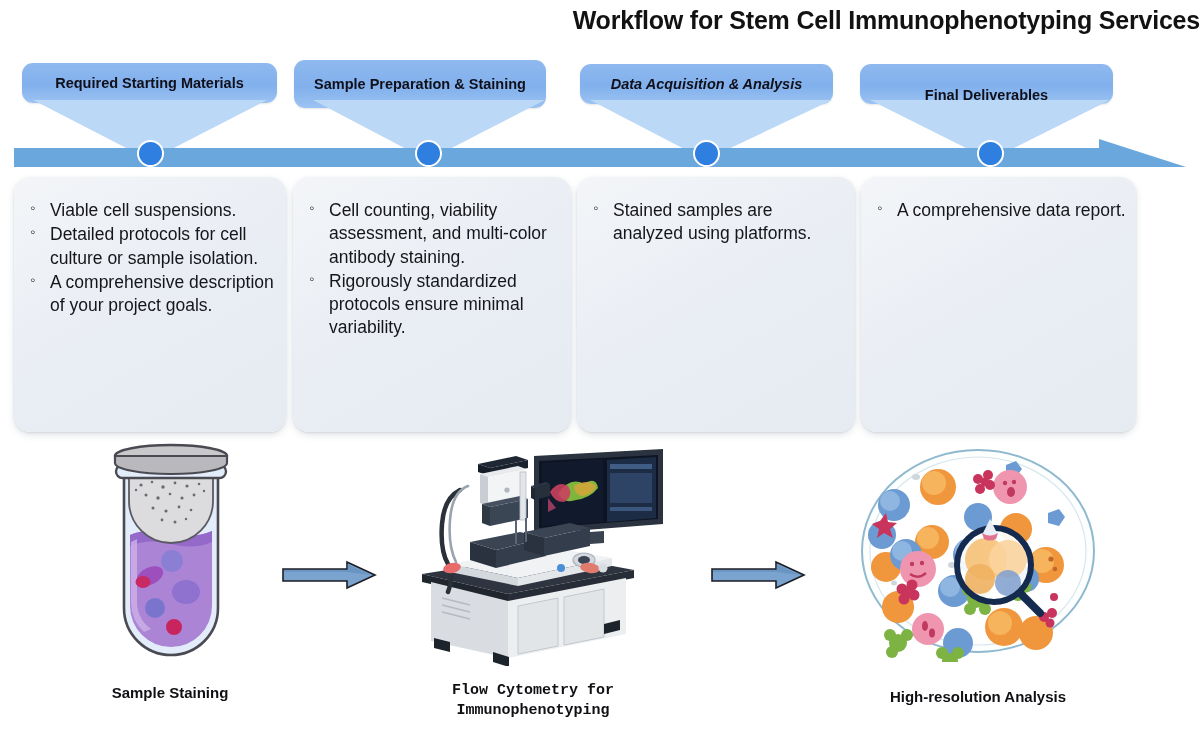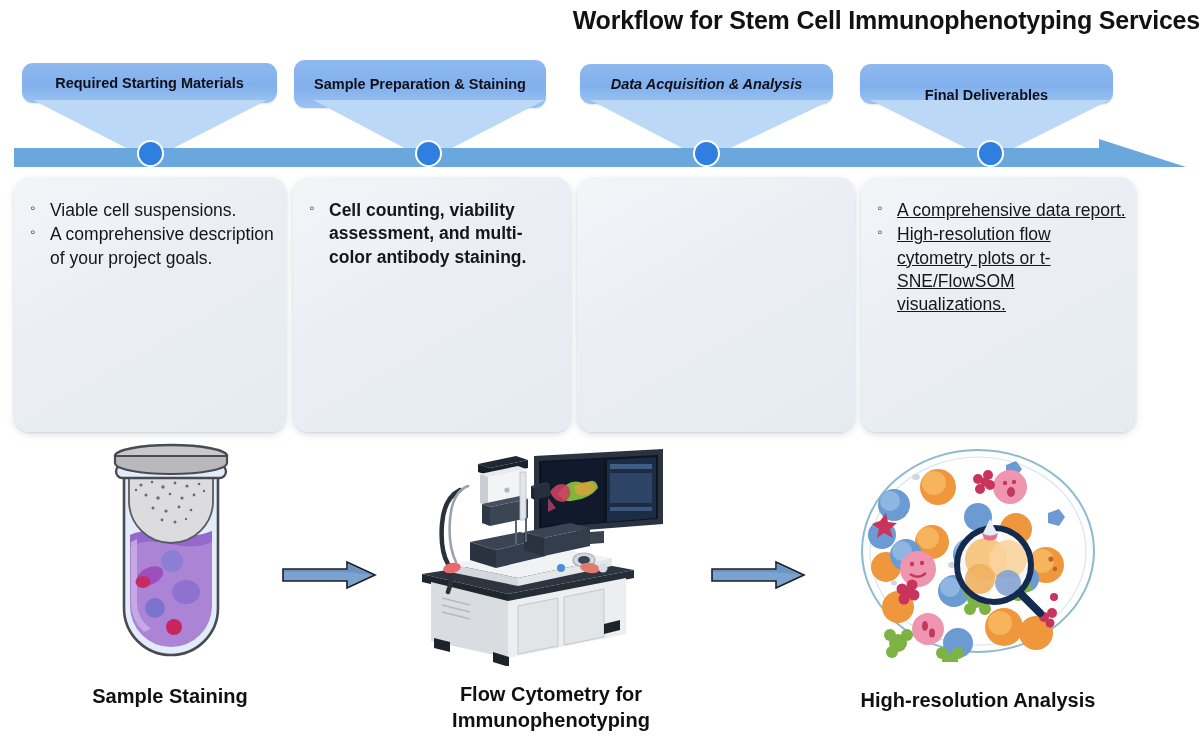--- a/index.html
+++ b/index.html
@@ -105,21 +105,21 @@
     left: 6px;
     top: -1px;
     font-size: 15px;
     color: #3a3a42;
   }
 
   
   .illus-caption {
     position: absolute;
     text-align: center;
-    font-size: 20px;
+    font-size: 15px;
     font-weight: bold;
     color: #101014;
     line-height: 1.3;
   }
   .illus {
     position: absolute;
   }
   .flow-arrow {
     position: absolute;
   }
@@ -160,39 +160,41 @@
 </svg>
 
 <div class="timeline-dot" style="left:137px;"></div>
 <div class="timeline-dot" style="left:415px;"></div>
 <div class="timeline-dot" style="left:693px;"></div>
 <div class="timeline-dot" style="left:977px;"></div>
 
 <div class="detail-card" style="left:14px; width:272px;">
   <ul class="detail-list">
     <li>Viable cell suspensions.</li>
+    <li>Detailed protocols for cell culture or sample isolation.</li>
     <li>A comprehensive description of your project goals.</li>
   </ul>
 </div>
 
-<div class="detail-card" style="left:293px; width:278px;font-weight:bold;">
+<div class="detail-card" style="left:293px; width:278px;">
   <ul class="detail-list">
     <li>Cell counting, viability assessment, and multi-color antibody staining.</li>
+    <li>Rigorously standardized protocols ensure minimal variability.</li>
   </ul>
 </div>
 
 <div class="detail-card" style="left:577px; width:278px;">
   <ul class="detail-list">
+    <li>Stained samples are analyzed using platforms.</li>
   </ul>
 </div>
 
-<div class="detail-card" style="left:861px; width:275px;text-decoration:underline;">
+<div class="detail-card" style="left:861px; width:275px;">
   <ul class="detail-list">
     <li>A comprehensive data report.</li>
-    <li>High-resolution flow cytometry plots or t-SNE/FlowSOM visualizations.</li>
   </ul>
 </div>
 
 <svg class="illus" style="left:96px; top:443px;" width="150" height="220" viewBox="0 0 150 220">
 
   <path d="M28 30 L28 165 A47 47 0 0 0 122 165 L122 30 Z" fill="#e3ecfa" stroke="#4a4a52" stroke-width="2.6"></path>
 
   <path d="M34 92 Q52 84 75 90 Q98 96 116 88 L116 163 A41 41 0 0 1 34 163 Z" fill="#ab84d6"></path>
   <path d="M34 92 Q52 84 75 90 Q98 96 116 88 L116 99 Q98 107 75 101 Q52 95 34 103 Z" fill="#9469c9"></path>
 
@@ -317,21 +319,21 @@
 
   <line x1="118" y1="74" x2="118" y2="98" stroke="#5b6573" stroke-width="2"></line>
   <line x1="128" y1="72" x2="128" y2="96" stroke="#5b6573" stroke-width="2"></line>
 
   <path d="M62 44 Q46 52 44 78 Q42 104 50 118 Q56 132 50 146" stroke="#2b3139" stroke-width="4.5" fill="none" stroke-linecap="round"></path>
   <path d="M70 40 Q54 46 52 74 Q50 100 58 116" stroke="#9aa3ad" stroke-width="2.6" fill="none" stroke-linecap="round"></path>
   <ellipse cx="54" cy="122" rx="9" ry="5" transform="rotate(-12 54 122)" fill="#e86a6a"></ellipse>
   <ellipse cx="192" cy="122" rx="10" ry="5" transform="rotate(8 192 122)" fill="#e07b6e"></ellipse>
   <circle cx="205" cy="122" r="4.5" fill="#d8dde2"></circle>
 </svg>
-<div class="illus-caption" style="left:436px; top:681px; width:230px;">
+<div class="illus-caption" style="left:418px; top:681px; width:230px;font-family:Liberation Mono, monospace;">
   <span>Flow Cytometry for</span><br>
   <span>Immunophenotyping</span>
 </div>
 
 <svg class="flow-arrow" style="left:710px; top:560px;" width="96" height="32" viewBox="0 0 96 32">
   <polygon points="2,9 66,9 66,2 94,15 66,28 66,21 2,21" fill="#7aa3cf" stroke="#1d1d24" stroke-width="1.6" stroke-linejoin="miter"></polygon>
   <polygon points="3,10 66,10 66,4 90,15 66,12 66,12 3,12" fill="#4d7aad" opacity="0.35"></polygon>
 </svg>
 
 <svg class="illus" style="left:858px; top:447px;" width="240" height="215" viewBox="0 0 240 215">

